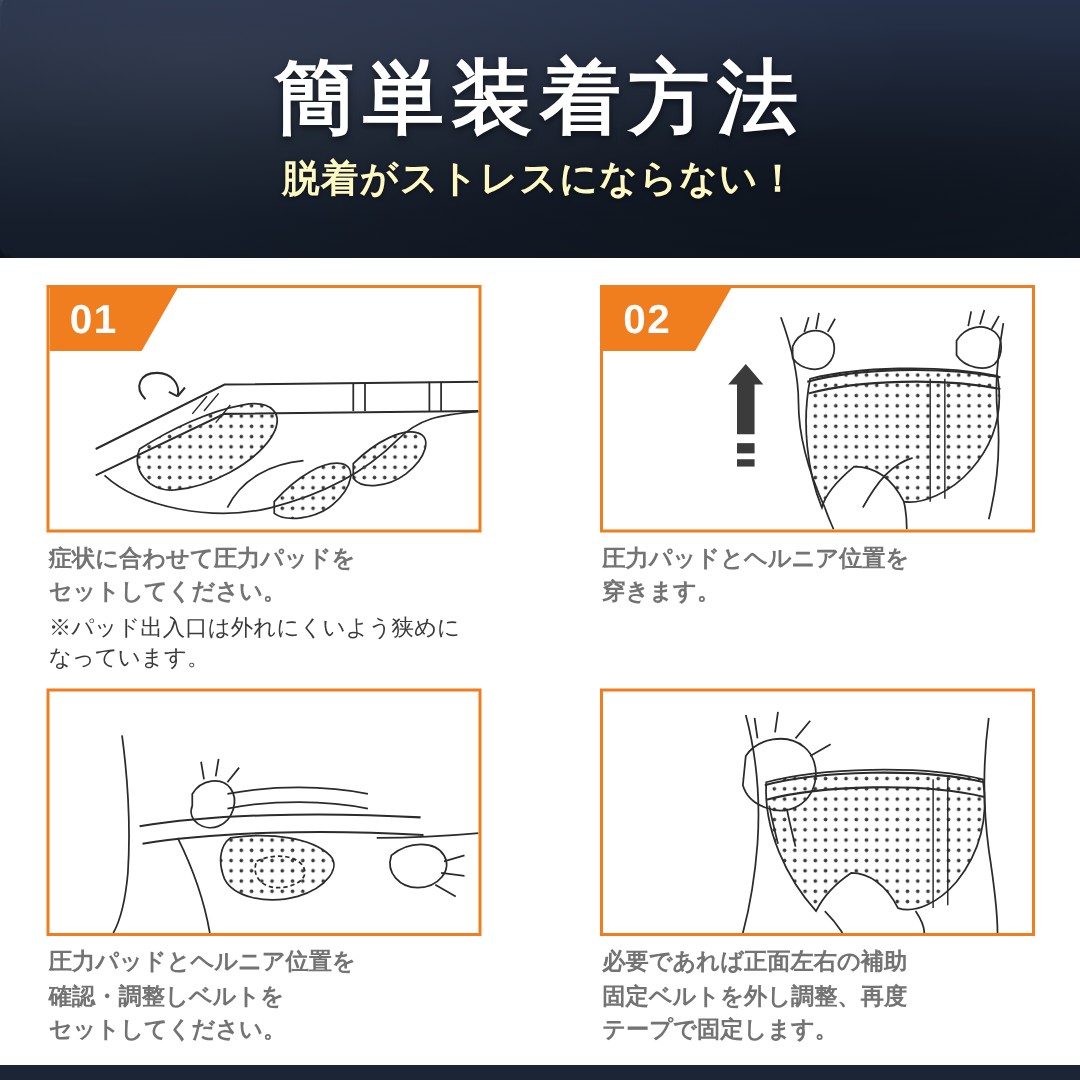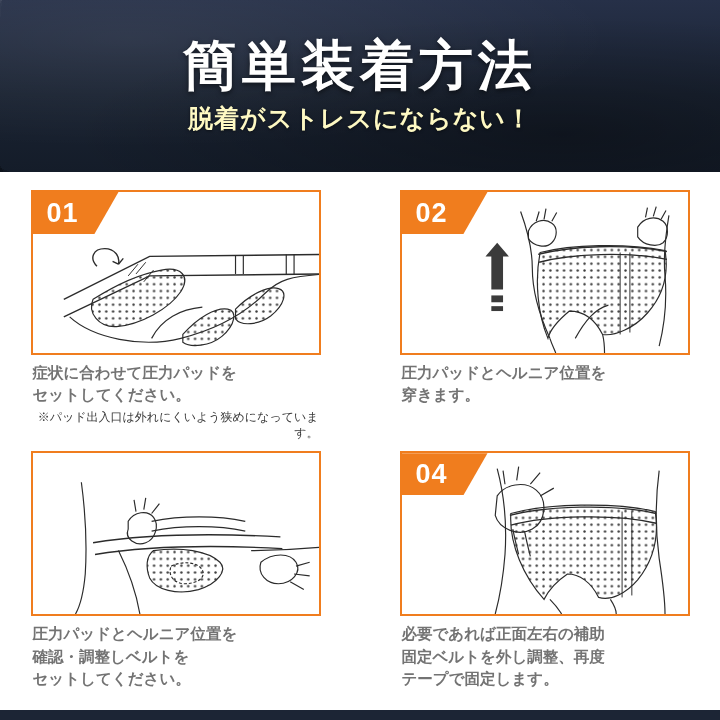--- a/index.html
+++ b/index.html
@@ -124,24 +124,23 @@
     padding: 7px 2px 0 2px;
     color: #737373;
     font-size: 15.5px;
     font-weight: bold;
     line-height: 1.45;
     white-space: pre-line;
   }
   .step-note {
     padding: 2px 2px 0 2px;
     color: #3a3a3a;
-    font-size: 12px;
+    font-size: 15px;
     line-height: 1.35;
     font-weight: normal;
-    text-align: right;
   }
   .footer-bar {
     position: absolute;
     left: 0;
     bottom: 0;
     width: 720px;
     height: 10px;
     background: #1c2535;
   }
 </style>
@@ -302,21 +301,20 @@
             <path d="M224 60 L224 148" stroke-width="1"></path>
             <path d="M234 60 L234 146" stroke-width="1"></path>
 
             <path d="M96 44 C104 32, 124 28, 136 38 C148 48, 146 70, 132 78 C118 86, 98 78, 94 64 Z"></path>
             <path d="M104 32 l-2 -14 M116 28 l2 -14 M130 32 l10 -12 M140 44 l14 -8"></path>
 
             <path d="M112 78 C114 88, 116 96, 118 104"></path>
             <path d="M124 80 C126 90, 128 98, 130 106"></path>
           </g>
         </svg>
-        <div class="step-badge">04</div>
       </div>
       <div class="step-caption">必要であれば正面左右の補助
 固定ベルトを外し調整、再度
 テープで固定します。</div>
       <div class="step-note"></div>
     </div>
 
   </div>
 
   <div class="footer-bar"></div>

